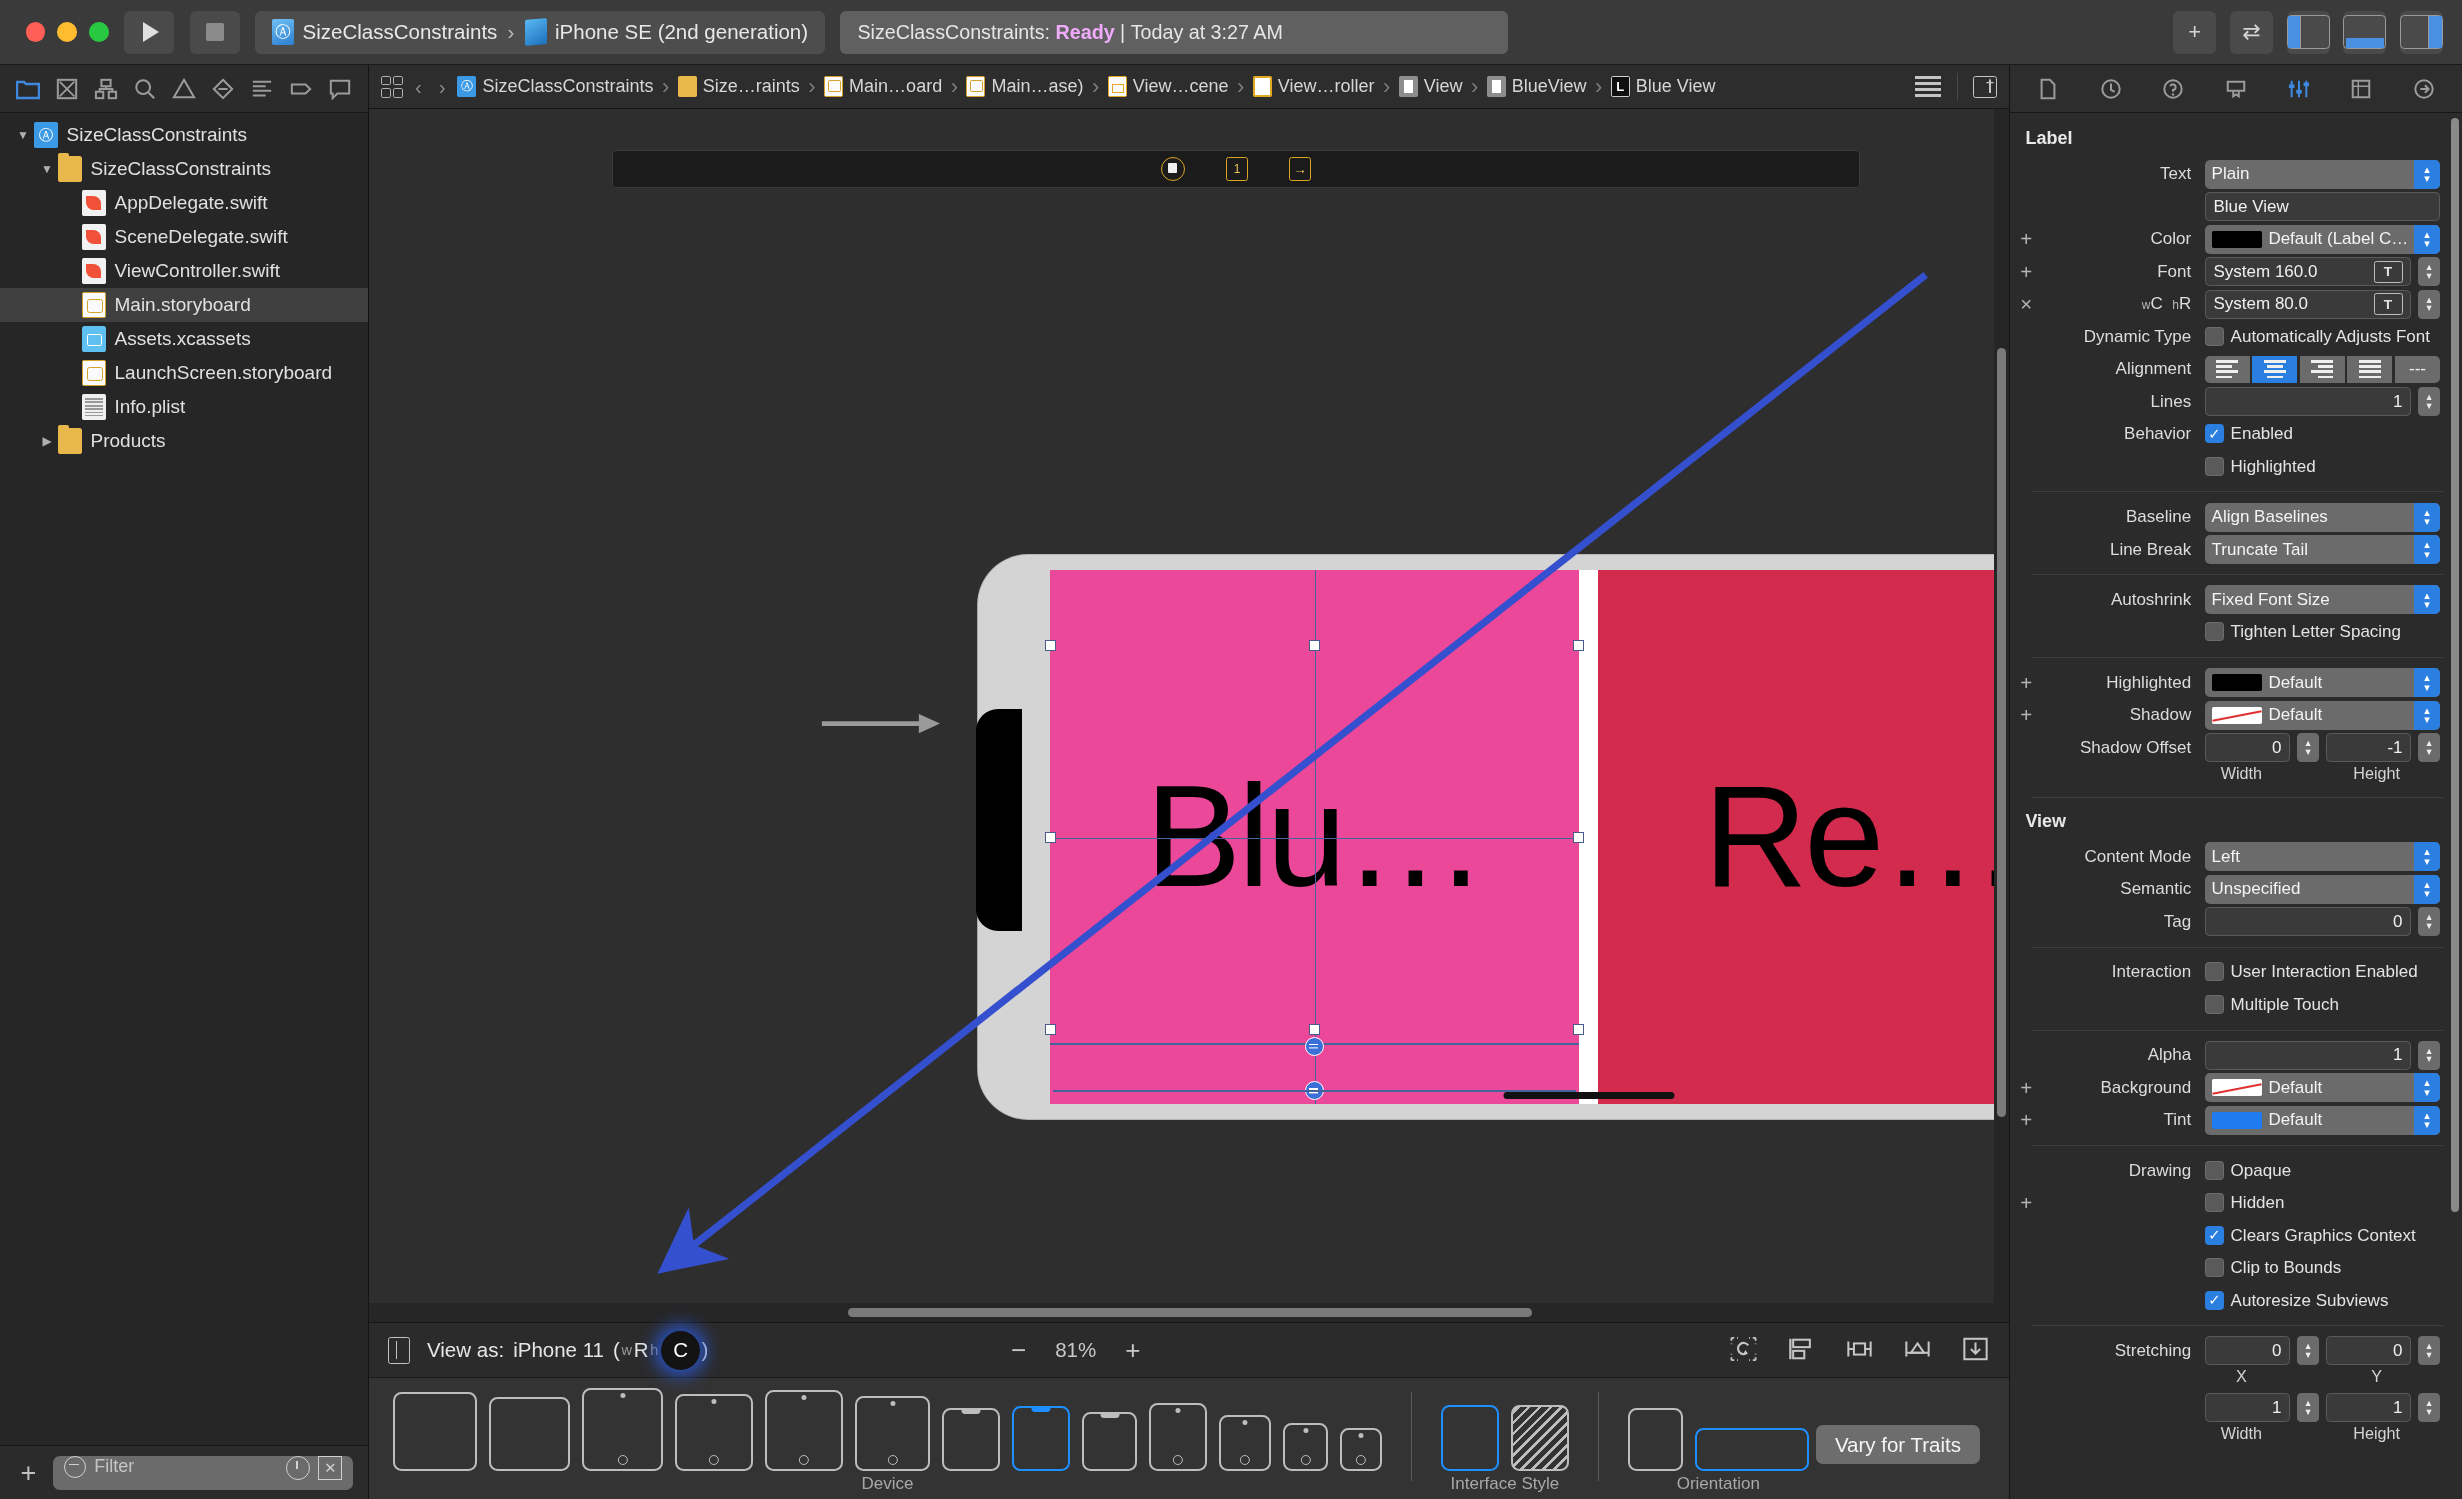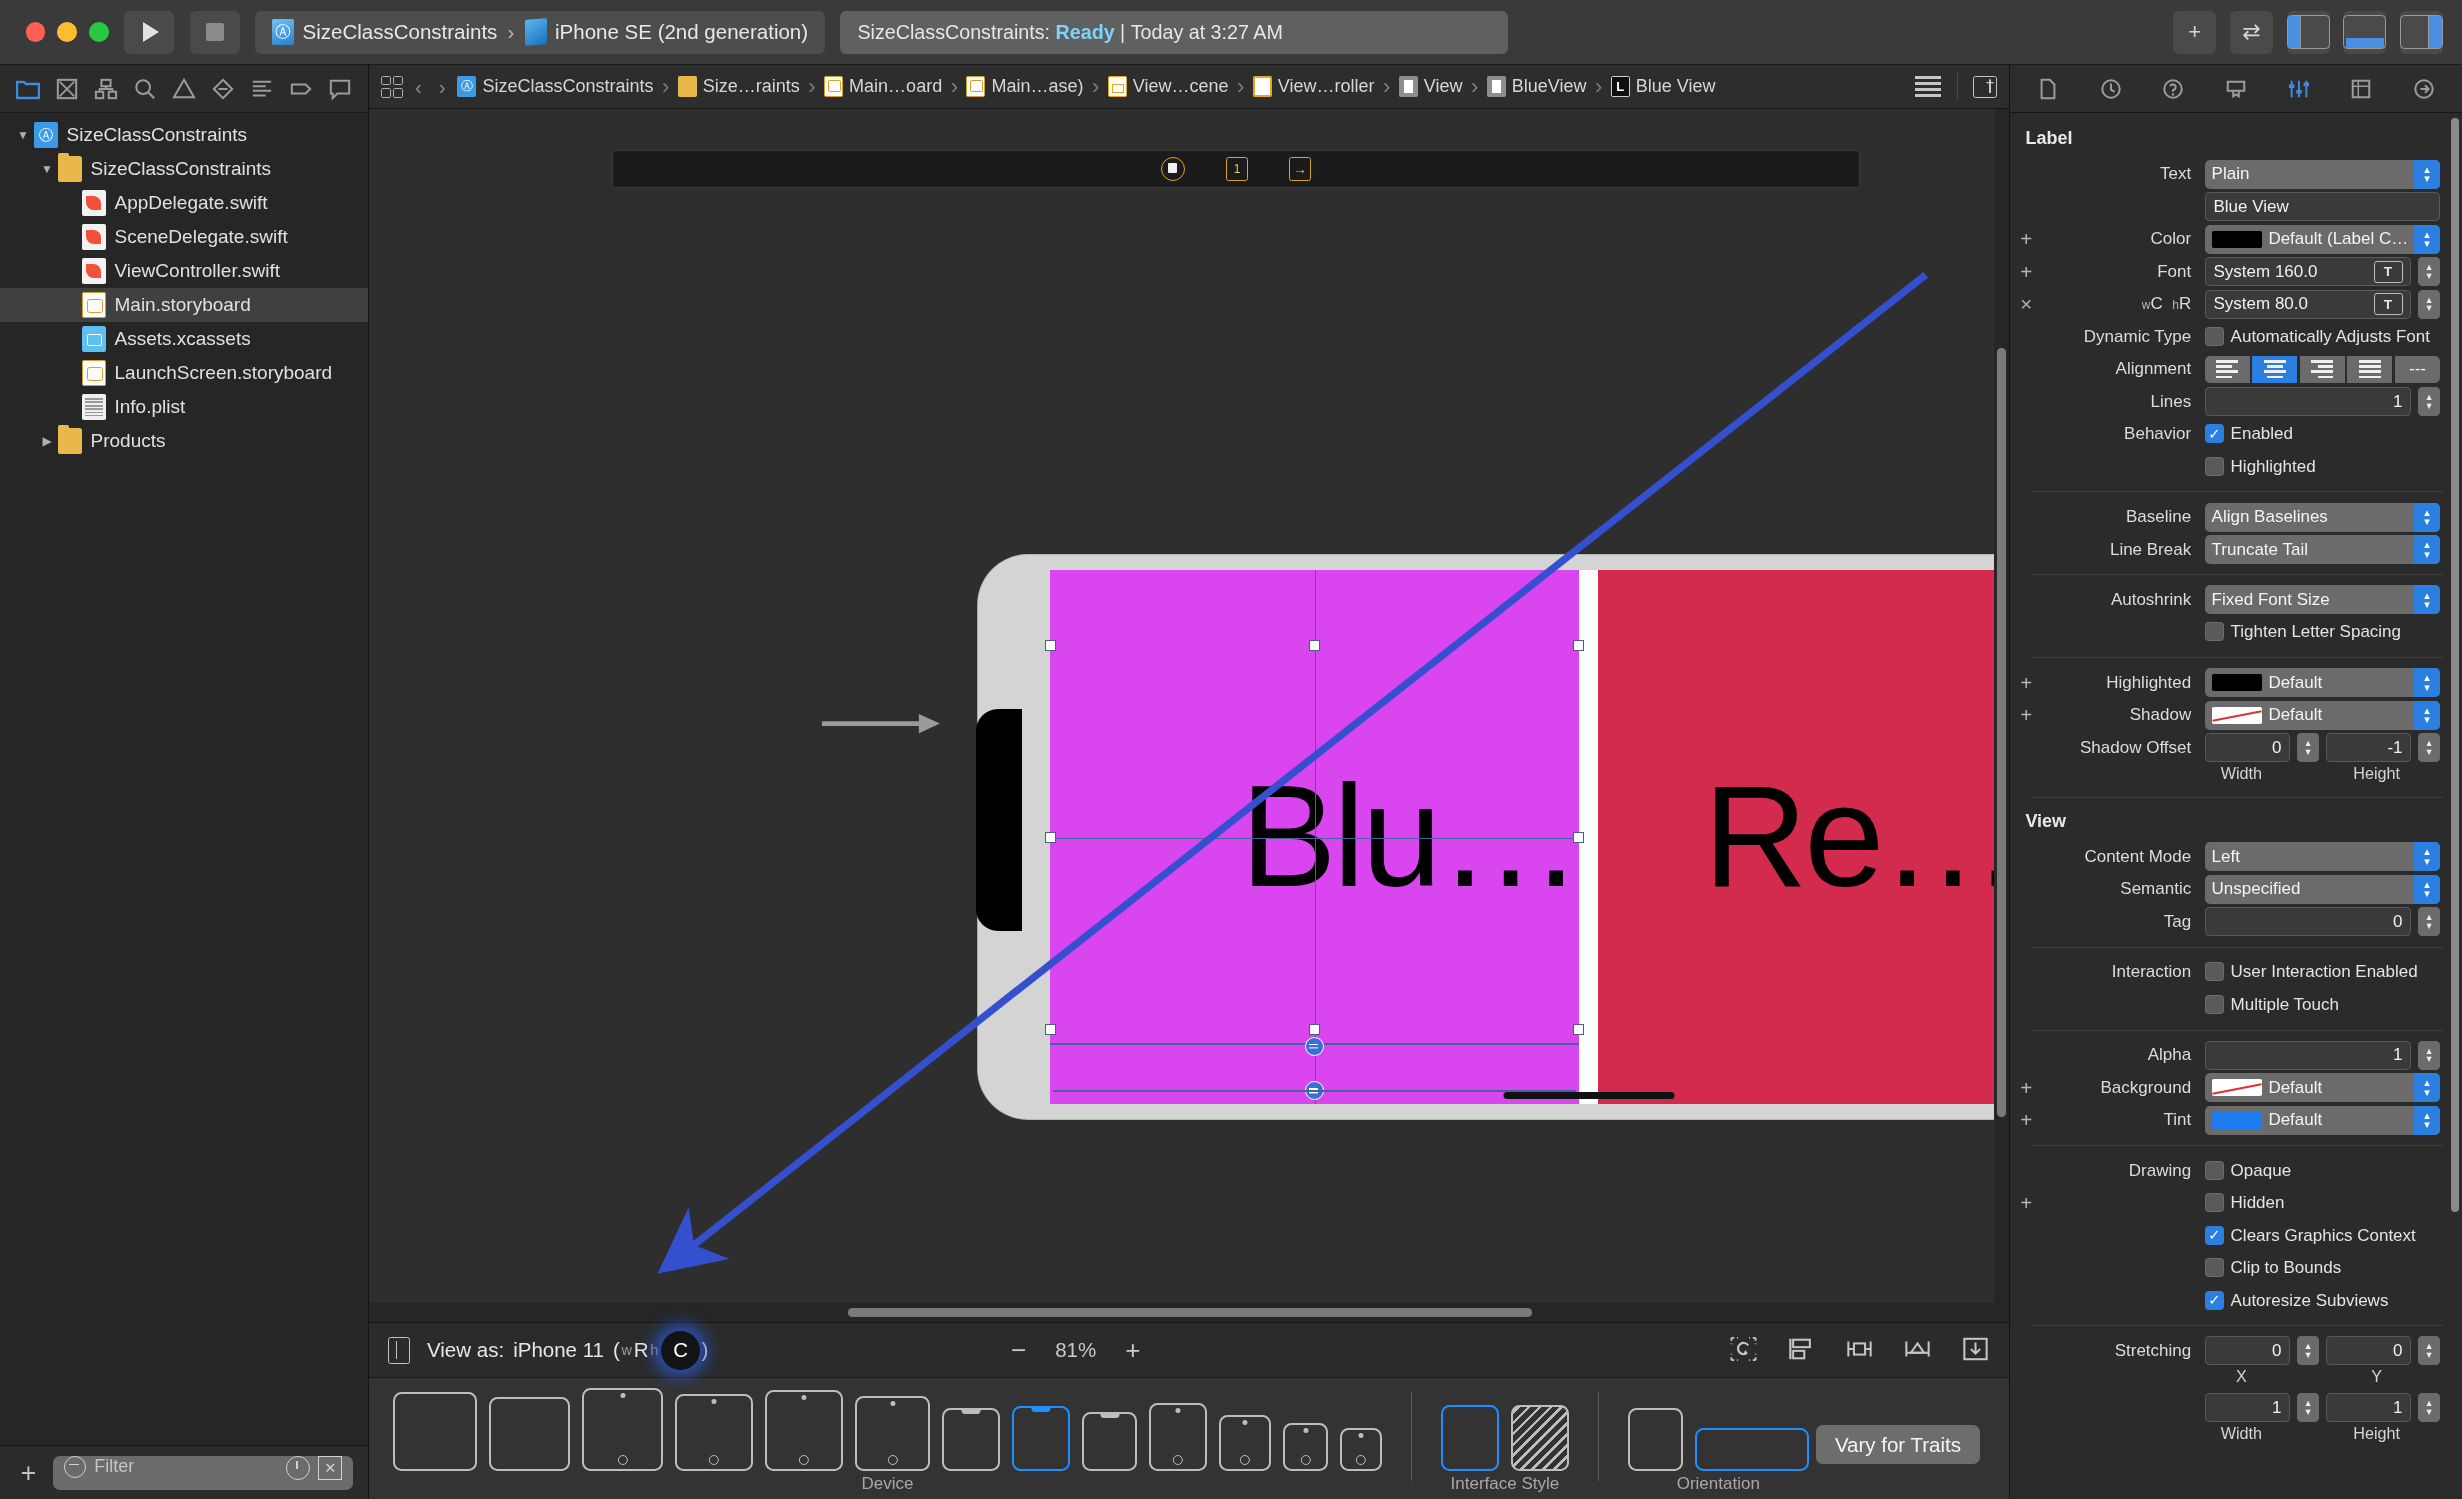--- a/index.html
+++ b/index.html
@@ -35,21 +35,21 @@
   .schemeicon { width: 22px; height: 26px; border-radius: 1.7px; flex: none; position: relative; }
   .ic-xcode { background: linear-gradient(160deg,#6fc0f5,#2b7fd0); }
   .ic-xcode::after { content:"Ⓐ"; position:absolute; inset:0; font-size:15.4px; color:#fff; display:flex; align-items:center; justify-content:center; }
   .ic-sim { background: linear-gradient(150deg,#59b8f2,#1b6fbb); transform: skewY(-4deg); }
   .chev { color: #bdbdbd; font-size: 20.5px; margin: 0 1.7px; }
 
   .status {
     flex: 1; max-width: 870px; height: 43px; background: #606060; border-radius: 6px;
     display: flex; align-items: center; padding: 0 17px; font-size: 19.7px; color: #e6e6e6;
   }
-  .status b { color: #7dd3fc; font-weight: bold; }
+  .status b { color: #f0abfc; font-weight: bold; }
   .spacer { flex: 1; }
   .tright { display: flex; align-items: center; gap: 13.7px; }
   .iconbtn { width: 43px; height: 43px; background: #4a4a4a; border-radius: 6px;
     display: flex; align-items: center; justify-content: center; font-size: 22px; color: #d4d4d4; }
   .panebtn { width: 46px; height: 34px; border: 1.7px solid #9a9a9a; border-radius: 4.3px; position: relative; background: transparent;}
   .panebtn i { position: absolute; top: 0; bottom: 0; width: 13.7px; background: #4a90e2; display: block; }
   .panebtn.l i { left: 0; border-right: 1.7px solid #9a9a9a; }
   .panebtn.c i { left: 50%; width: 0; background: none; }
   .panebtn.c::after { content:""; position:absolute; left:1.7px; right:1.7px; bottom:0; height:10.3px; background:#4a90e2;}
   .panebtn.r i { right: 0; border-left: 1.7px solid #9a9a9a; }
@@ -141,21 +141,21 @@
   .sb-exit { width: 22px; height: 24px; border: 1.7px solid #d9a520; border-radius: 2.6px; position: relative; }
   .sb-exit::after{content:"→";position:absolute;inset:0;font-size:13.7px;color:#e8c45c;display:flex;align-items:center;justify-content:center}
 
   
   .device {
     position: absolute; left: 609px; top: 446px; width: 1238px; height: 564px;
     background: #d4d4d4; border-radius: 50px; box-shadow: 0 0 0 0.9px #b6b6b6;
   }
   .notch { position: absolute; left: -1.7px; top: 154px; width: 46px; height: 222px; background: #000; border-radius: 22px 0 0 22px; }
   .screen { position: absolute; left: 72px; top: 15.4px; right: 89px; bottom: 15.4px; background: #fff; display: flex; }
-  .blue { width: 50%; background: #d946ef; position: relative; display: flex; align-items: center; justify-content: flex-end; }
+  .blue { width: 50%; background: #ec4899; position: relative; display: flex; align-items: center; justify-content: center; }
   .red { width: 50%; background: #d22b4e; position: relative; display: flex; align-items: center; justify-content: center; margin-left: 19px;}
   .bigtxt { font-size: 144px; color: #000; font-family: "Liberation Sans", sans-serif; letter-spacing: -3.4px; line-height: 1; }
   .homebar { position: absolute; left: 50%; transform: translateX(-50%); bottom: 4.3px; width: 171px; height: 7.7px; background: #111; border-radius: 4.3px; }
 
   
   .selbox { position: absolute; left: 0; right: 0; top: 75px; bottom: 74px; pointer-events: none; }
   .handle { position: absolute; width: 11px; height: 11px; background: #fff; border: 1.3px solid #4a5b8c; }
   .guide { position: absolute; background: #44629c; }
   .pin { position: absolute; width: 19px; height: 19px; border-radius: 50%; background: #3a6fd8; border: 1.7px solid #fff; }
   .pin::after{content:"";position:absolute;left:3.4px;top:6px;width:8.5px;height:1.7px;background:#fff;box-shadow:0 3.4px 0 #fff}

